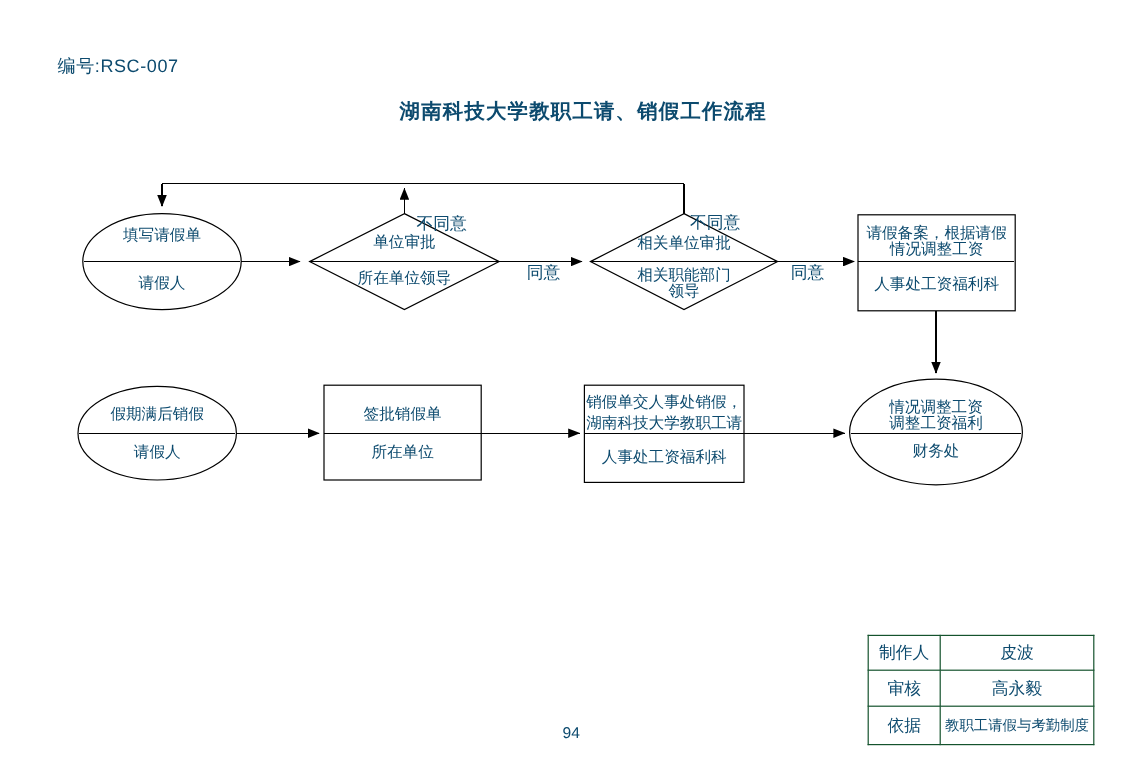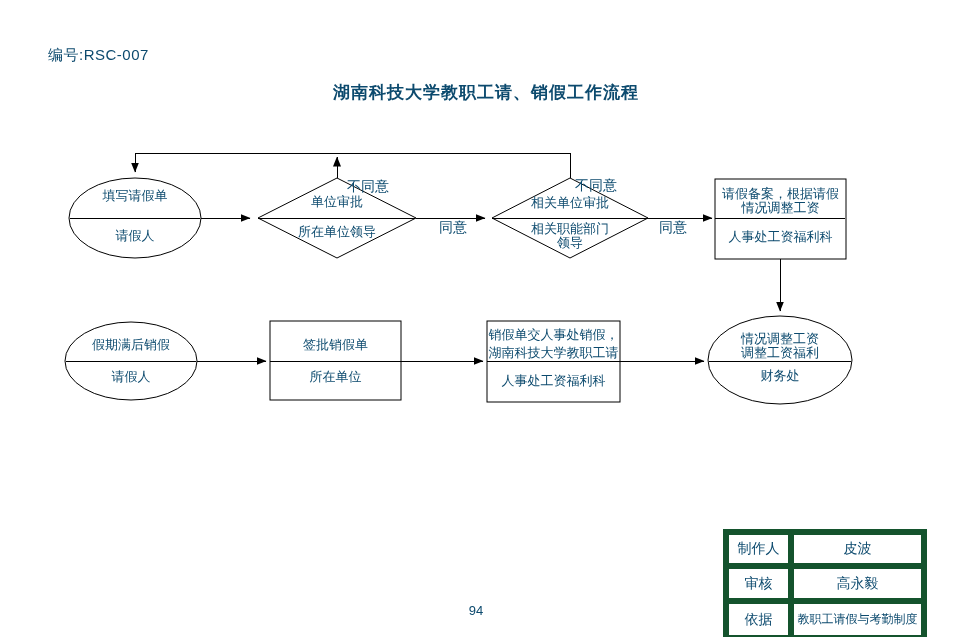--- a/index.html
+++ b/index.html
@@ -11,21 +11,21 @@
   .page-title{position:absolute;left:276px;top:45px;width:420px;text-align:center;
     font-size:17px;font-weight:bold;letter-spacing:1px;margin-top:36px;}
   svg.diagram{position:absolute;left:0;top:0;}
   .lbl{position:absolute;text-align:center;font-size:13px;line-height:14px;white-space:nowrap;}
   .edge-lbl{position:absolute;text-align:center;font-size:14px;white-space:nowrap;margin-top:20px;}
   table.info{
     position:absolute;left:723px;top:529px;border-collapse:collapse;table-layout:fixed;
     font-size:14px;
   }
   table.info td{
-    border:6px solid #14532d;text-align:center;vertical-align:middle;padding:0;
+    border:1px solid #14532d;text-align:center;vertical-align:middle;padding:0;
   }
   table.info td.c1{width:59px;}
   table.info td.c2{width:127px;}
   table.info tr:nth-child(1) td{height:28px;}
   table.info tr:nth-child(2) td{height:29px;}
   table.info tr:nth-child(3) td{height:31px;}
   table.info tr:nth-child(3) td.c2{font-size:12px;}
   .page-number{position:absolute;left:436px;top:603px;width:80px;text-align:center;font-size:13px;}
 </style>
 </head>

